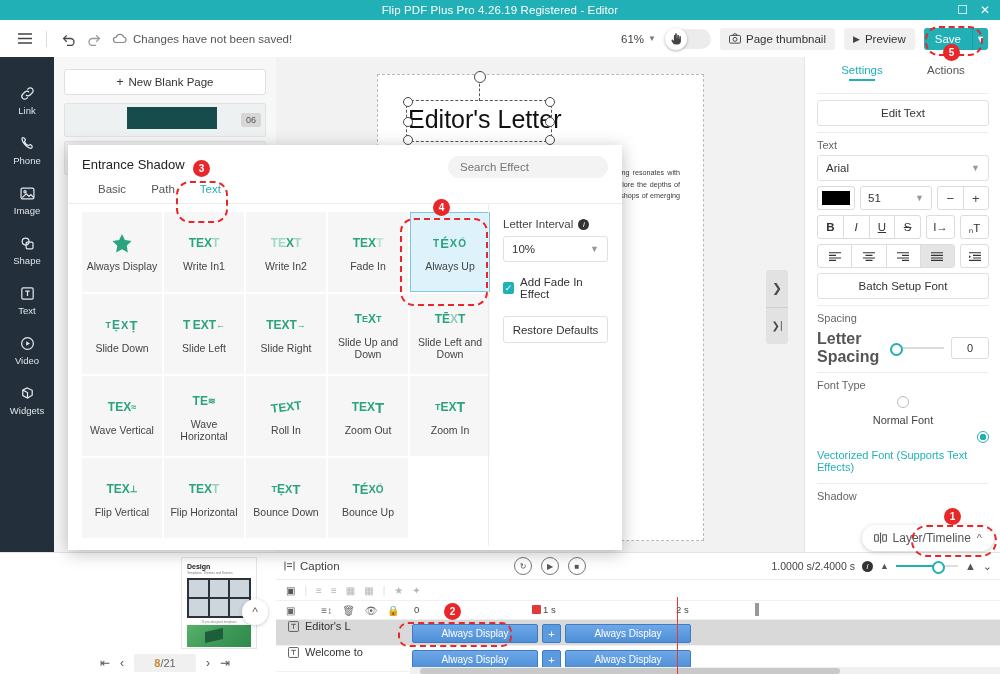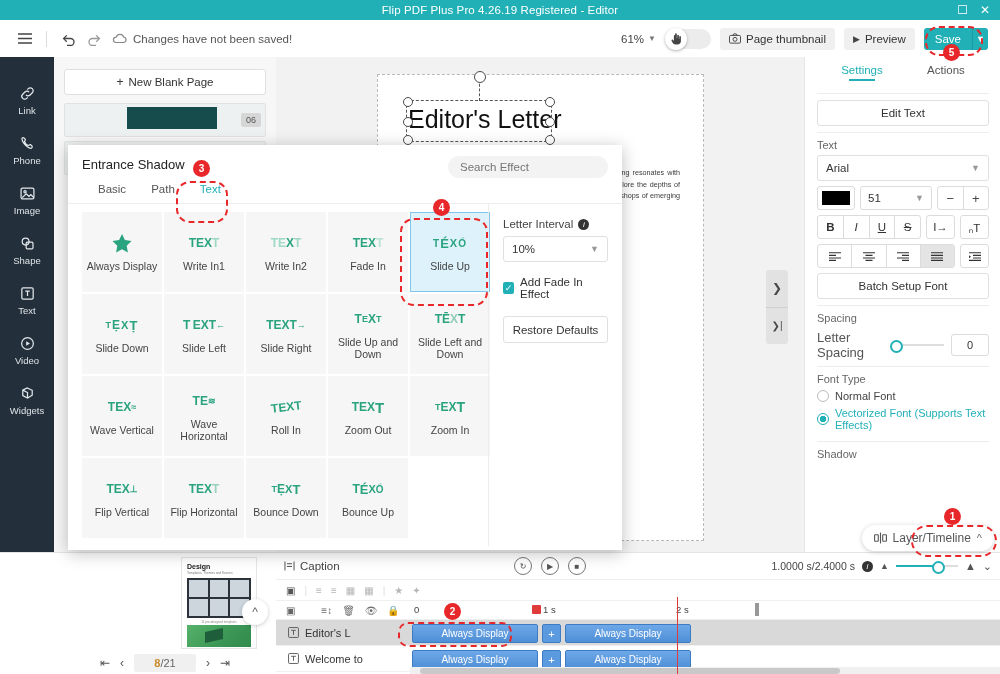--- a/index.html
+++ b/index.html
@@ -91,30 +91,30 @@
   .numsel .cv{margin-left:auto;color:#999;font-size:9px;}
   .pm{width:50px;height:22px;border:1px solid #dcdcdc;border-radius:3px;display:flex;}
   .pm span{flex:1;display:flex;align-items:center;justify-content:center;font-size:13px;color:#444;cursor:pointer;}
   .pm span:first-child{border-right:1px solid #dcdcdc;}
   .segbar{display:flex;border:1px solid #dcdcdc;border-radius:3px;overflow:hidden;}
   .segbar .sg{width:27px;height:22px;display:flex;align-items:center;justify-content:center;font-size:11.5px;
     color:#333;border-right:1px solid #dcdcdc;cursor:pointer;}
   .segbar .sg:last-child{border-right:none;}
   .segbar .sg.on{background:#e4e4e4;}
   .sliderow{display:flex;align-items:center;margin:6px 12px;gap:7px;}
-  .sliderow .nm{font-size:13px;color:#555;width:68px;}
+  .sliderow .nm{font-size:16px;color:#555;width:68px;font-weight:bold;}
   .track{flex:1;height:2px;background:#ddd;position:relative;}
   .track .fill{position:absolute;left:0;top:0;height:2px;background:#22b0b7;}
   .track .knob{position:absolute;top:-4px;width:9px;height:9px;border-radius:50%;background:#fff;border:2px solid #22b0b7;}
   .valbox{width:36px;height:20px;border:1px solid #dcdcdc;border-radius:3px;display:flex;align-items:center;
     justify-content:center;font-size:11px;color:#333;}
-  .radio{display:flex;align-items:center;gap:6px;margin:5px 12px;font-size:11px;color:#444;cursor:pointer;}
+  .radio{display:flex;align-items:center;gap:6px;margin:5px 12px;font-size:11px;color:#444;cursor:pointer;flex-direction:column;}
   .radio .dot{width:10px;height:10px;border-radius:50%;border:1px solid #bbb;background:#fff;flex:none;}
   .radio.sel .dot{border-color:#22b0b7;background:radial-gradient(circle,#22b0b7 0 3px,#fff 3.5px 100%);}
-  .radio.sel{color:#22b0b7;}
+  .radio.sel{color:#22b0b7;align-items:flex-end;}
 
   
   .ltpill{position:absolute;right:6px;top:525px;height:26px;background:#fff;border-radius:13px;
     display:flex;align-items:center;gap:6px;padding:0 12px;font-size:12px;color:#555;
     box-shadow:0 1px 5px rgba(0,0,0,.2);cursor:pointer;z-index:40;}
 
   
   .bottom{position:absolute;left:0;top:552px;width:1000px;height:122px;background:#fff;border-top:1px solid #e4e4e4;}
   .thumbstrip{position:absolute;left:54px;top:0;width:222px;height:122px;background:#fff;border-right:1px solid #e8e8e8;}
   .slidecard{position:absolute;left:127px;top:4px;width:74px;height:90px;background:#fff;border:1px solid #e6e6e6;overflow:hidden;}
@@ -145,21 +145,21 @@
   .tlhead .tm{font-size:10.5px;color:#444;}
   .zslider{width:62px;height:2px;background:#ddd;position:relative;}
   .zslider .fill{position:absolute;left:0;top:0;height:2px;width:40px;background:#22b0b7;}
   .zslider .knob{position:absolute;left:36px;top:-4px;width:9px;height:9px;border-radius:50%;background:#fff;border:2px solid #22b0b7;}
   .tltools{height:20px;border-bottom:1px solid #f0f0f0;display:flex;align-items:center;gap:9px;padding:0 10px;color:#b6b6b6;font-size:10px;}
   .tltools .on{color:#555;}
   .tlruler{height:18px;display:flex;border-bottom:1px solid #eee;}
   .tlruler .lc{width:134px;display:flex;align-items:center;gap:10px;padding:0 10px;color:#666;font-size:10px;box-sizing:border-box;}
   .tlruler .rc{flex:1;position:relative;background:#fff;}
   .tick{position:absolute;top:3px;font-size:9.5px;color:#444;}
-  .tlrow{height:25px;display:flex;align-items:center;border-bottom:1px solid #f0f0f0;}
+  .tlrow{height:25px;display:flex;align-items:flex-start;border-bottom:1px solid #f0f0f0;}
   .tlrow.sel{background:#d9d9d9;}
   .tlrow .lc{width:134px;display:flex;align-items:center;gap:6px;padding:0 12px;font-size:11px;color:#333;box-sizing:border-box;}
   .tlrow .rc{flex:1;position:relative;height:25px;}
   .clip{position:absolute;top:4px;height:17px;background:linear-gradient(#6ea8e8,#4f8fd6);border:1px solid #3d7cc4;
     border-radius:2px;color:#fff;font-size:10px;display:flex;align-items:center;justify-content:center;cursor:pointer;}
   .plusbtn{position:absolute;top:4px;width:17px;height:17px;background:#5b9ade;border:1px solid #3d7cc4;border-radius:2px;
     color:#fff;font-size:11px;display:flex;align-items:center;justify-content:center;cursor:pointer;}
   .playhead{position:absolute;top:0;width:1px;background:#e03b3b;z-index:6;}
   .phmark{position:absolute;width:9px;height:9px;background:#e03b3b;margin-left:-4px;border-radius:1px;}
 
@@ -513,21 +513,21 @@
             </div>
           <div class="nm">Fade In</div>
         </div>
         <div class="cell sel">
           <div class="gfx" style="color:#2aa37f;letter-spacing:1px;">
             <span style="font-size:10px;">T</span>
               <span style="font-size:13px;">É</span>
               <span style="font-size:11px;">X</span>
               <span style="font-size:10px;">Ổ</span>
             </div>
-          <div class="nm">Slide Up</div>
+          <div class="nm">Always Up</div>
         </div>
 
         <div class="cell">
           <div class="gfx" style="color:#2aa37f;letter-spacing:1px;">
             <span style="font-size:9px;">T</span>
               <span style="font-size:12px;">Ẹ</span>
               <span style="font-size:11px;">X</span>
               <span style="font-size:13px;">Ṭ</span>
             </div>
           <div class="nm">Slide Down</div>

